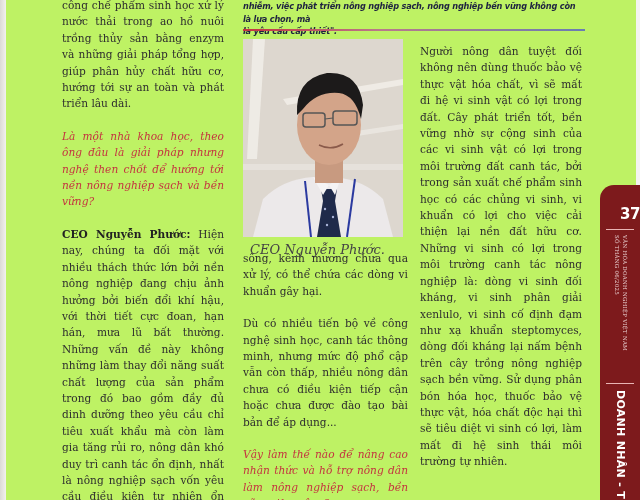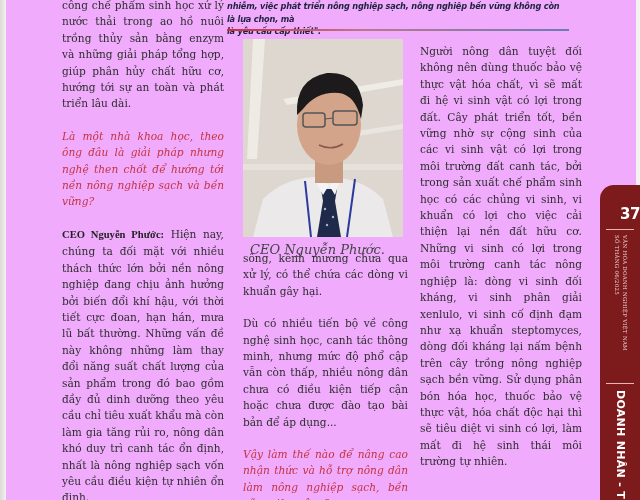--- a/index.html
+++ b/index.html
@@ -1,31 +1,31 @@
 <!DOCTYPE html>
 <html><head>
 <meta charset="utf-8">
 <style>
   * { margin: 0; padding: 0; box-sizing: border-box; }
   html, body { width: 640px; height: 500px; overflow: hidden; background: #f4f3f1; }
   body { position: relative; font-family: "DejaVu Serif", "Liberation Serif", serif; color: #2a2a2a; }
 
-  .page { position: absolute; left: 0; top: 0; width: 636px; height: 500px; background: #f0abfc; }
+  .page { position: absolute; left: 0; top: 0; width: 636px; height: 500px; background: #bef264; }
   .page-edge { position: absolute; left: 0; top: 0; width: 6px; height: 500px; background: linear-gradient(90deg, #dcdad6, #f2f1ee); }
 
   .col { position: absolute; font-size: 10.6px; line-height: 16.4px; text-align: justify; color: #2e2e2e; }
   .col p { margin-bottom: 16px; }
   .col1 { left: 62px; top: -3px; width: 162px; }
   .col2 { left: 243px; top: 250px; width: 165px; }
   .col3 { left: 420px; top: 43px; width: 162px; }
 
   .question { color: #c4333f; font-style: italic; }
-  .speaker { font-weight: bold; color: #222; font-family: Liberation Serif, serif; }
+  .speaker { font-weight: bold; color: #222; }
 
-  .banner { position: absolute; left: 227px; top: 0; width: 342px; height: 30px; }
+  .banner { position: absolute; left: 243px; top: 0; width: 342px; height: 30px; }
   .banner-text { font-family: "DejaVu Sans", "Liberation Sans", sans-serif; font-style: italic; font-weight: bold;
                  font-size: 8.2px; line-height: 12.5px; color: #1e2340; letter-spacing: -0.2px; }
   .banner-line { position: absolute; left: 0; top: 29px; width: 342px; height: 2px;
                  background: linear-gradient(90deg, #c4333f 0%, #b97a8a 40%, #6a7db3 100%); }
 
   .photo { position: absolute; left: 243px; top: 39px; width: 160px; height: 198px; overflow: hidden;
            background: linear-gradient(160deg, #d7d1c9 0%, #e8e4de 40%, #cbc4bb 100%); }
   .photo svg { display: block; }
   .caption { position: absolute; left: 250px; top: 242px; font-size: 13px; font-style: italic; color: #444; }
 

